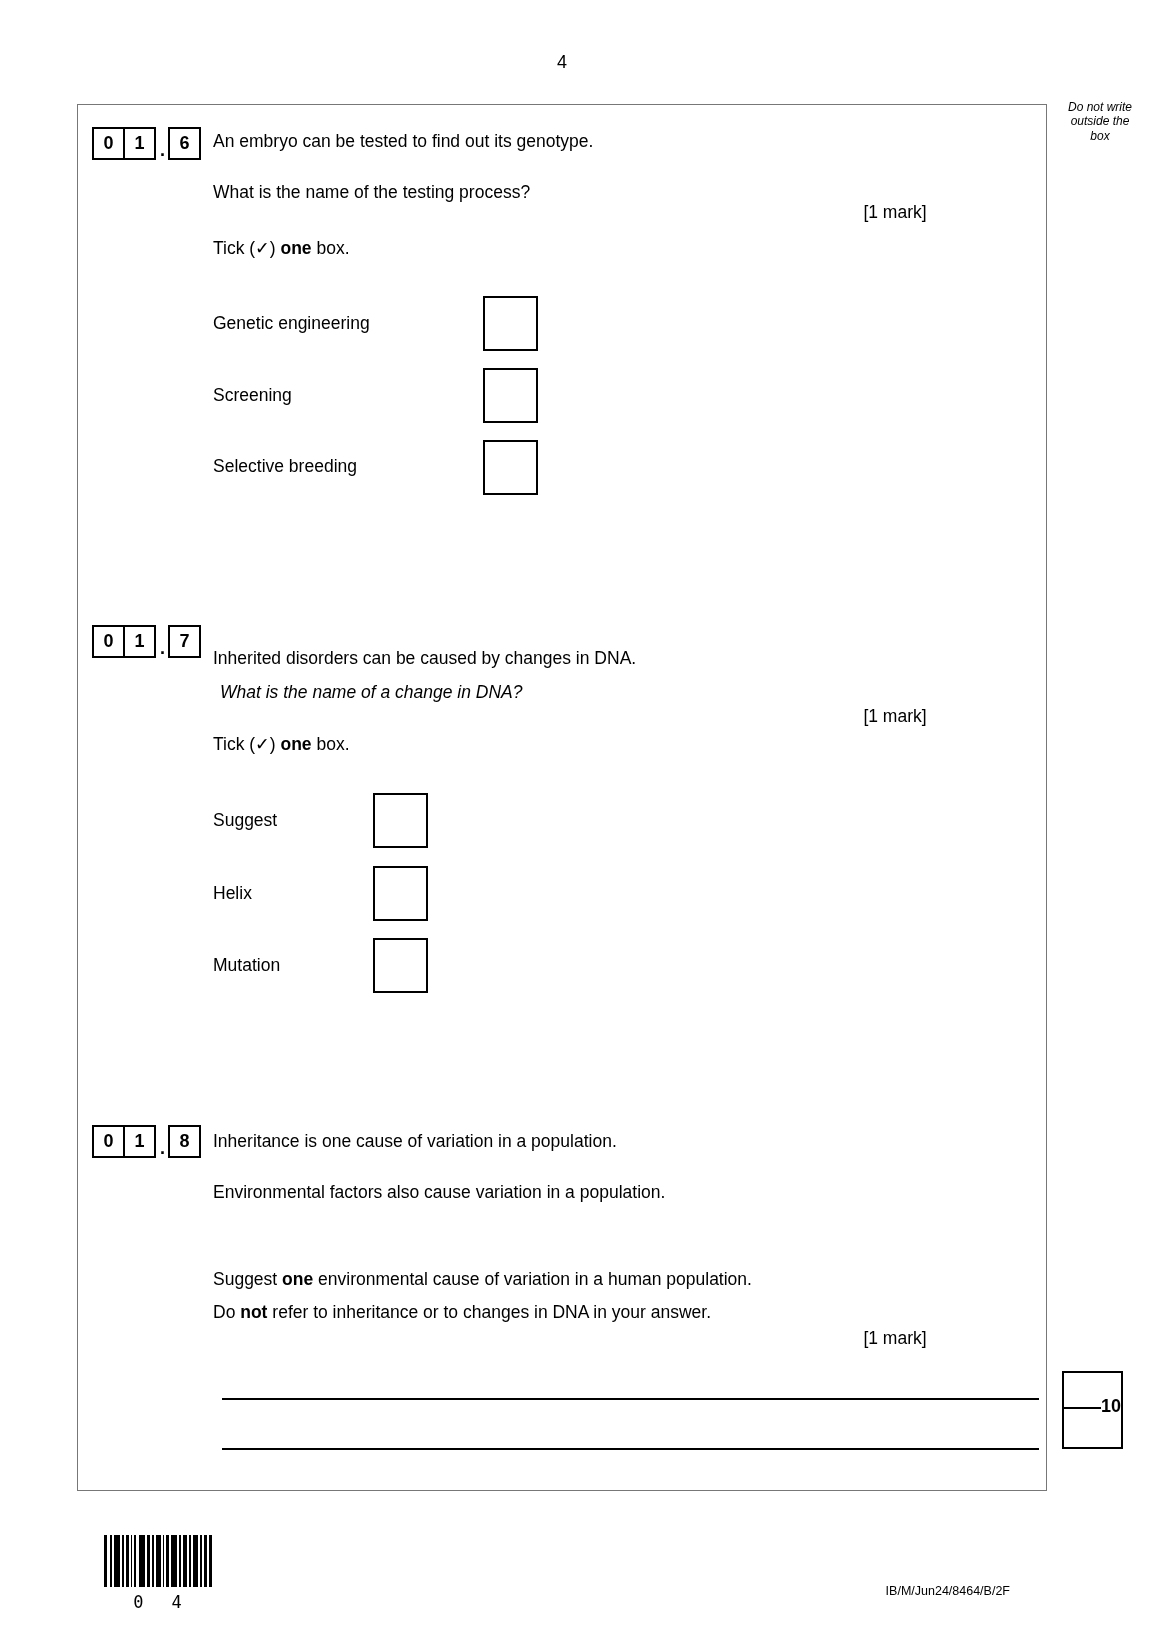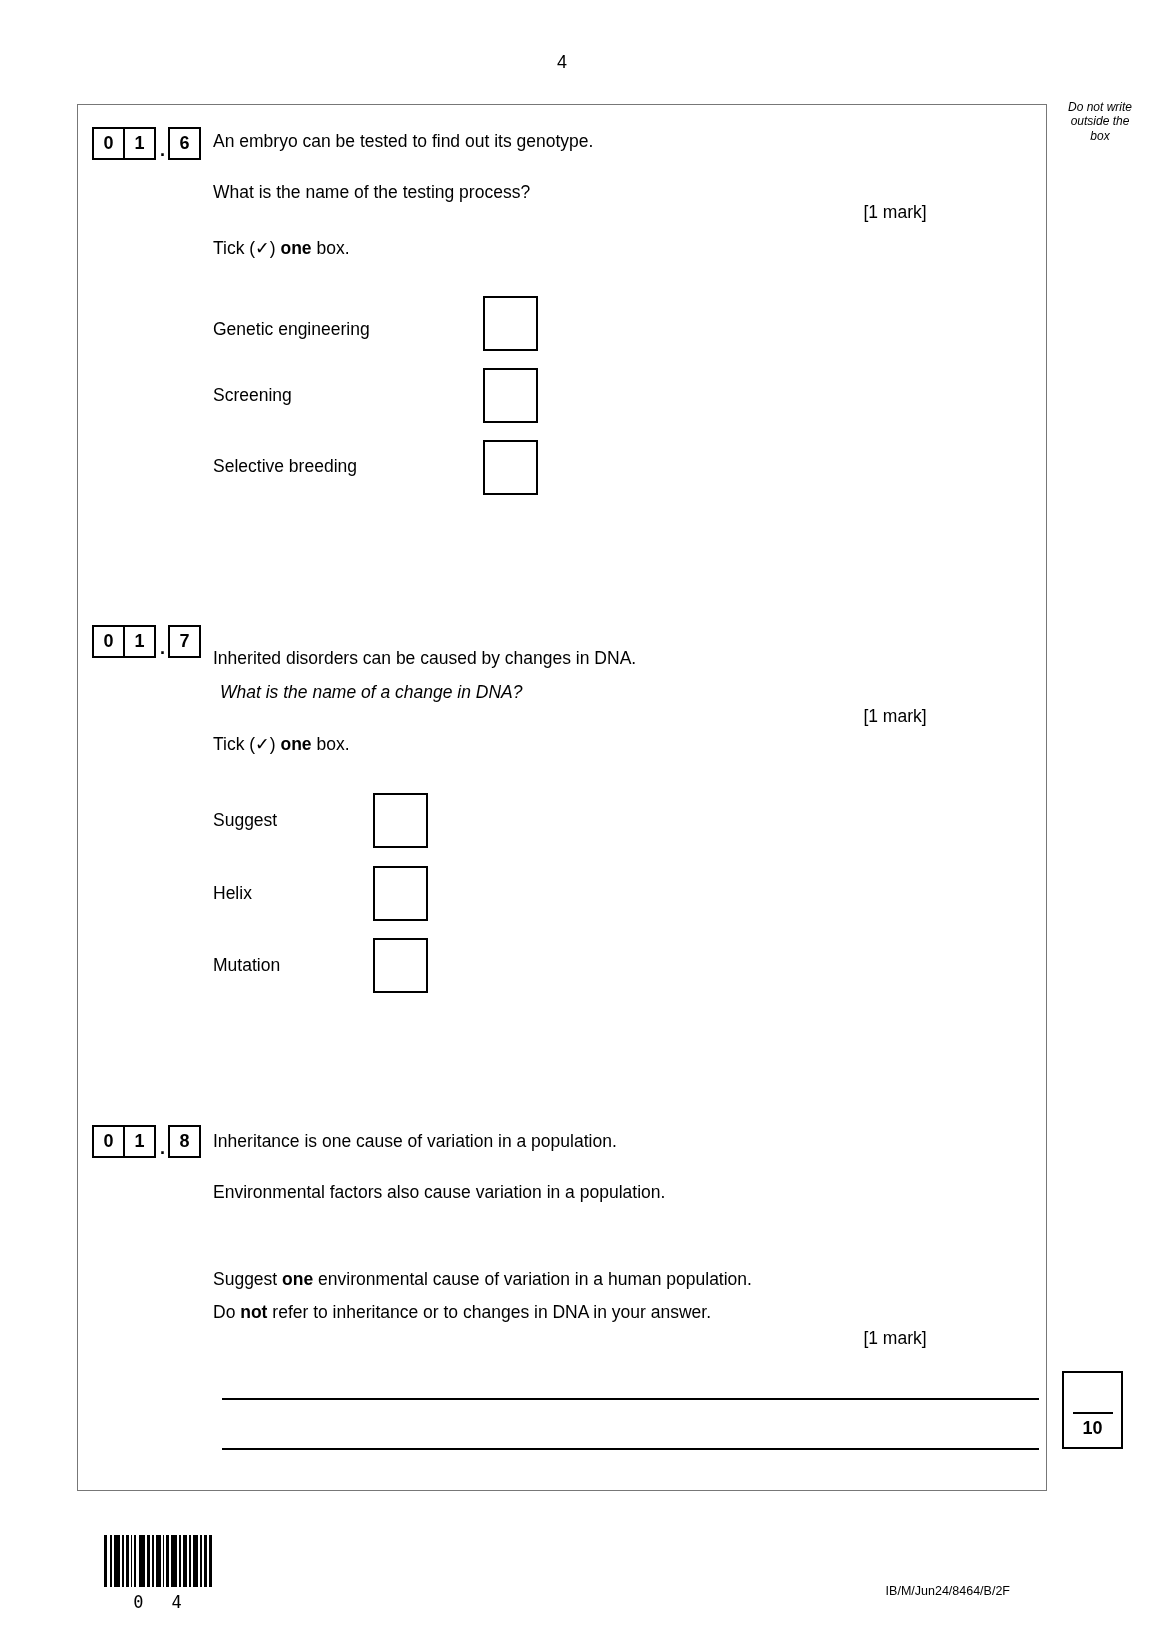--- a/index.html
+++ b/index.html
@@ -55,21 +55,21 @@
   }
   .opt-label { font-size: 17.5px; }
 
   .answer-line {
     border-top: 2px solid #000; height: 14px; width: 817px;
   }
 
   .total-box {
     left: 1062px; top: 1371px; width: 61px; height: 78px;
     border: 2px solid #000; background: #fff;
-    display: flex; flex-direction: column; align-items: center; justify-content: flex-end;
+    display: flex; align-items: center; justify-content: flex-end;
     box-sizing: border-box;
   }
   .total-box .score-line {
     width: 40px; border-top: 2.5px solid #000; margin-bottom: 4px;
   }
   .total-box .total-value {
     font-weight: bold; font-size: 18px; margin-bottom: 8px;
   }
 
   .barcode-wrap { left: 97px; top: 1535px; width: 121px; text-align: center; }
@@ -95,21 +95,21 @@
   <span class="cell">0</span>
   <span class="cell joined">1</span>
   <span class="sep">.</span>
   <span class="cell">6</span>
 </div>
 <div class="abs qtext" style="left:213px; top:131px;">An embryo can be tested to find out its genotype.</div>
 <div class="abs qtext" style="left:213px; top:182px;text-align:center;">What is the name of the testing process?</div>
 <div class="abs marks" style="left:795px; top:202px;">[1 mark]</div>
 <div class="abs qtext" style="left:213px; top:238px;"><span>Tick (✓) </span><span class="bold">one</span><span> box.</span></div>
 
-<div class="abs opt-label" style="left:213px; top:313px;margin-top:6px;">Genetic engineering</div>
+<div class="abs opt-label" style="left:213px; top:313px;">Genetic engineering</div>
 <div class="abs checkbox" style="left:483px; top:296px;"></div>
 
 <div class="abs opt-label" style="left:213px; top:385px;">Screening</div>
 <div class="abs checkbox" style="left:483px; top:368px;"></div>
 
 <div class="abs opt-label" style="left:213px; top:456px;">Selective breeding</div>
 <div class="abs checkbox" style="left:483px; top:440px;"></div>
 
 <div class="abs qnum" style="left:92px; top:625px;">
   <span class="cell">0</span>

